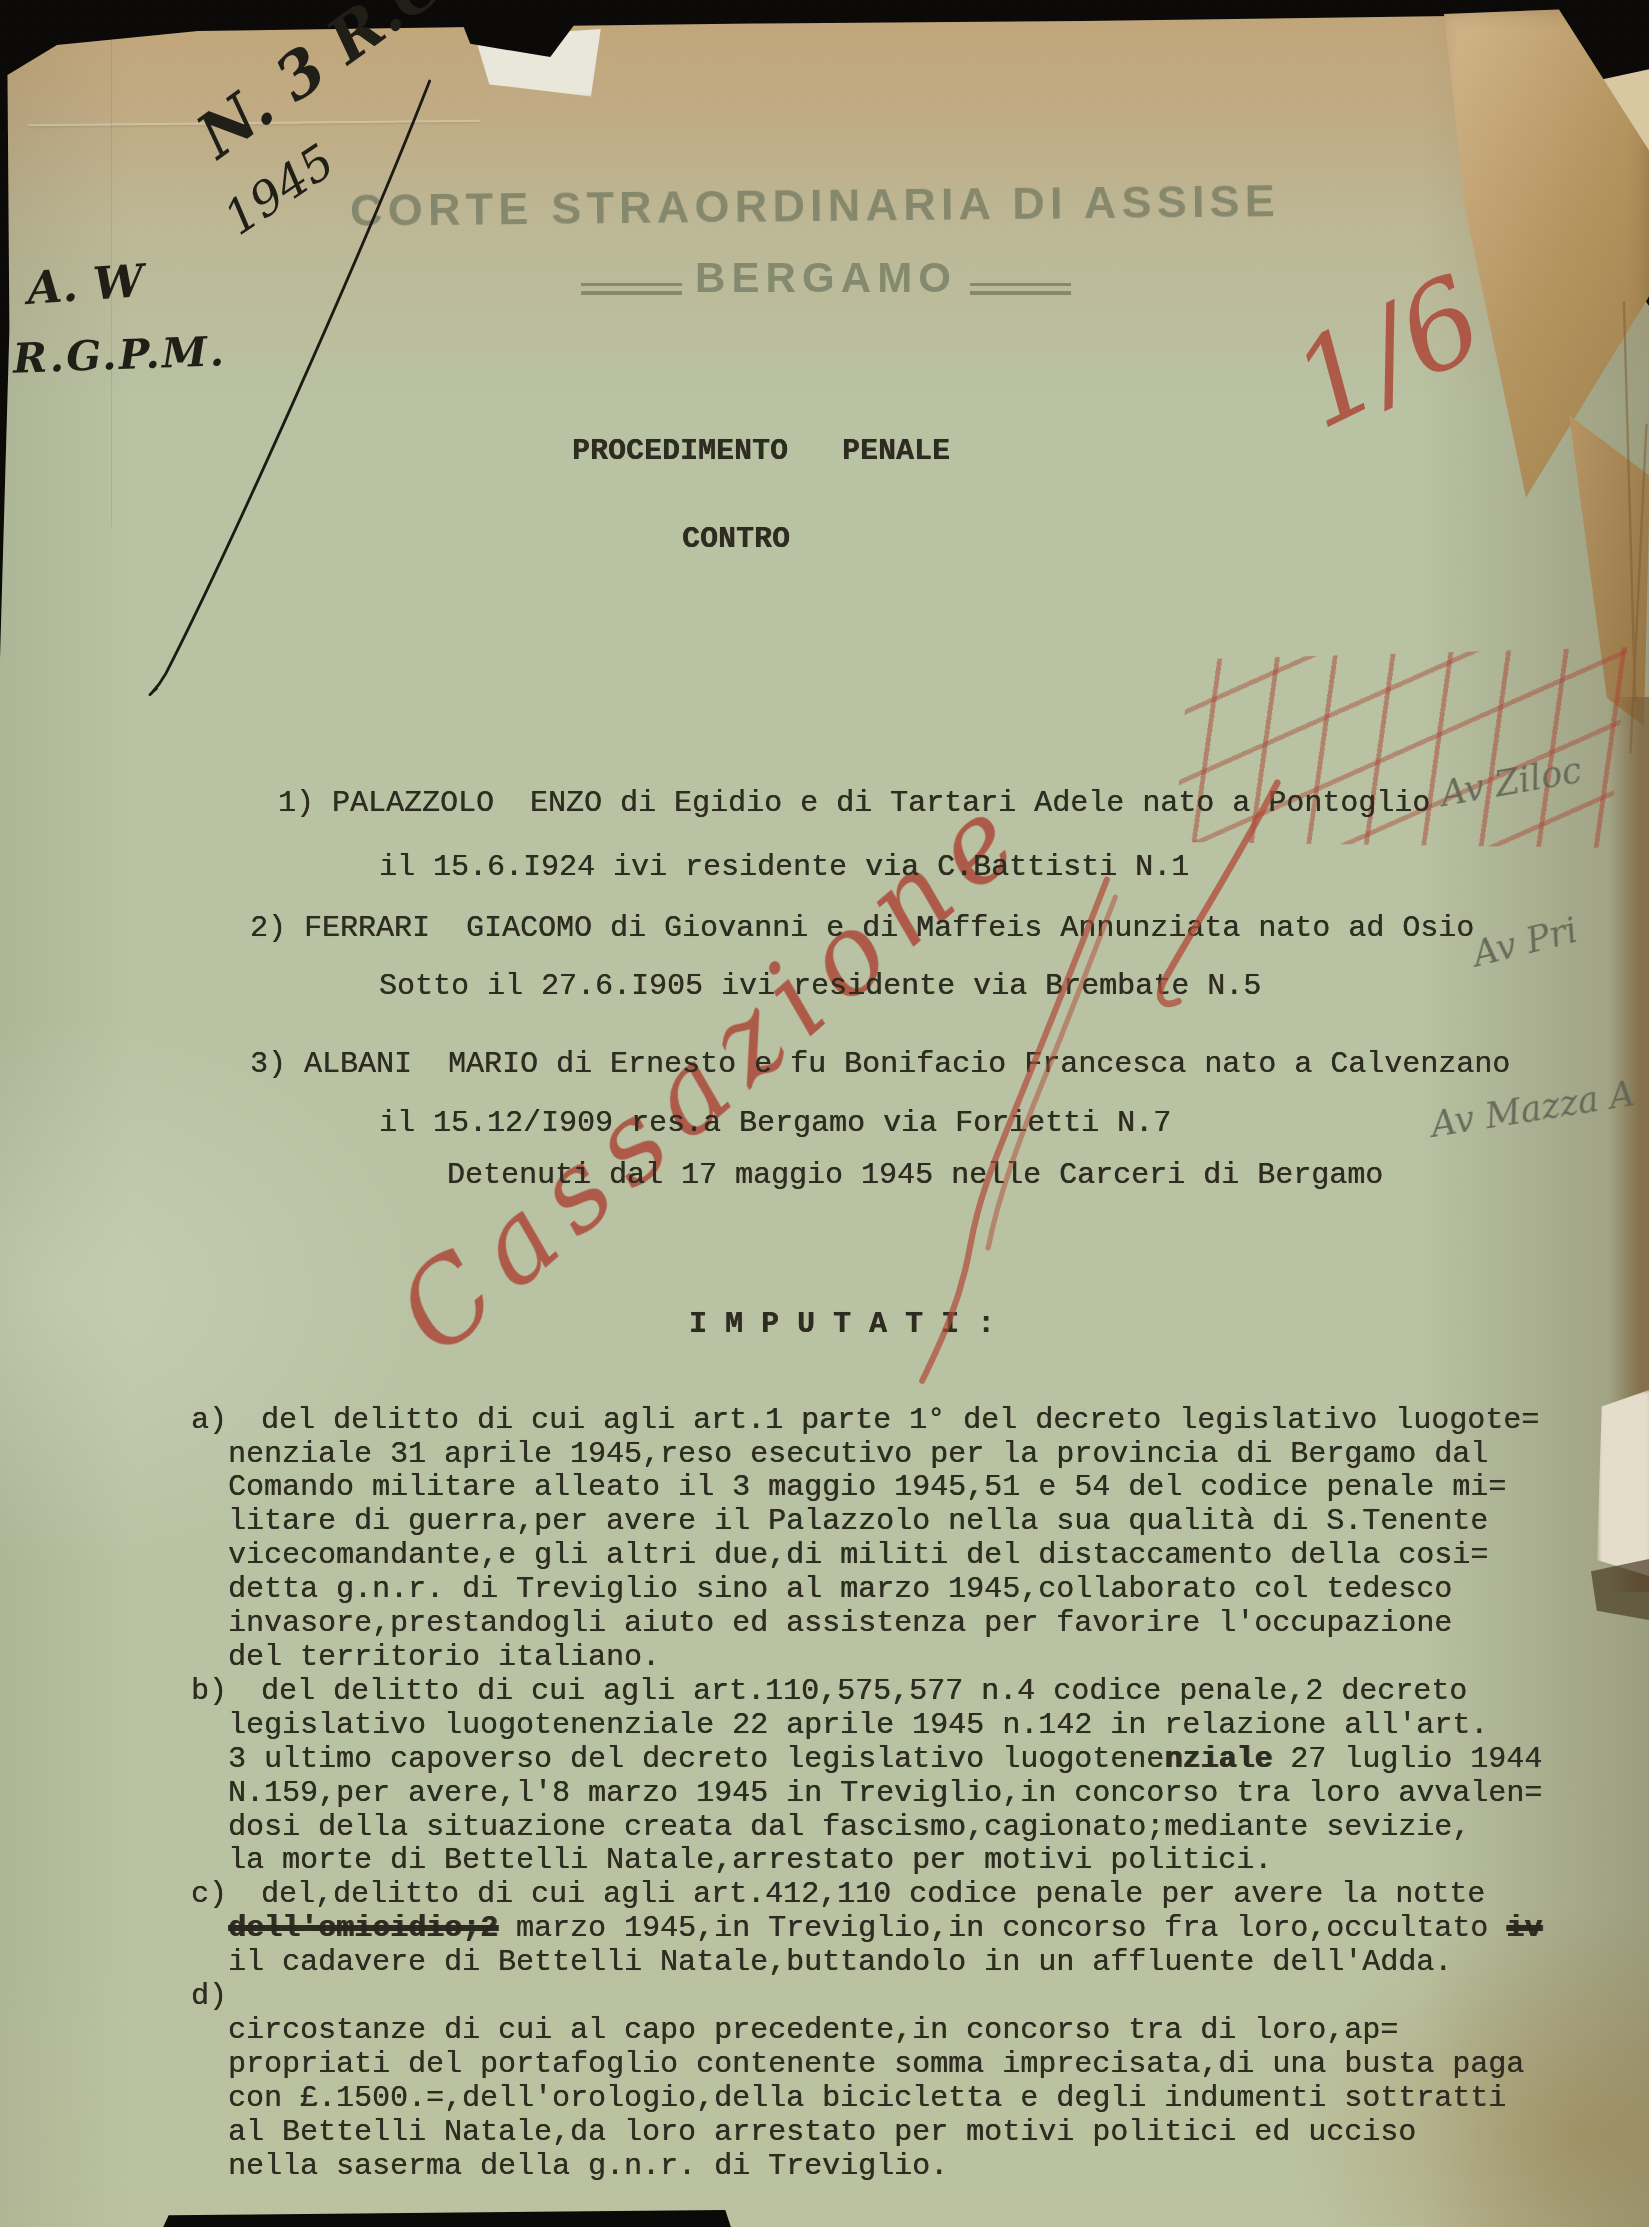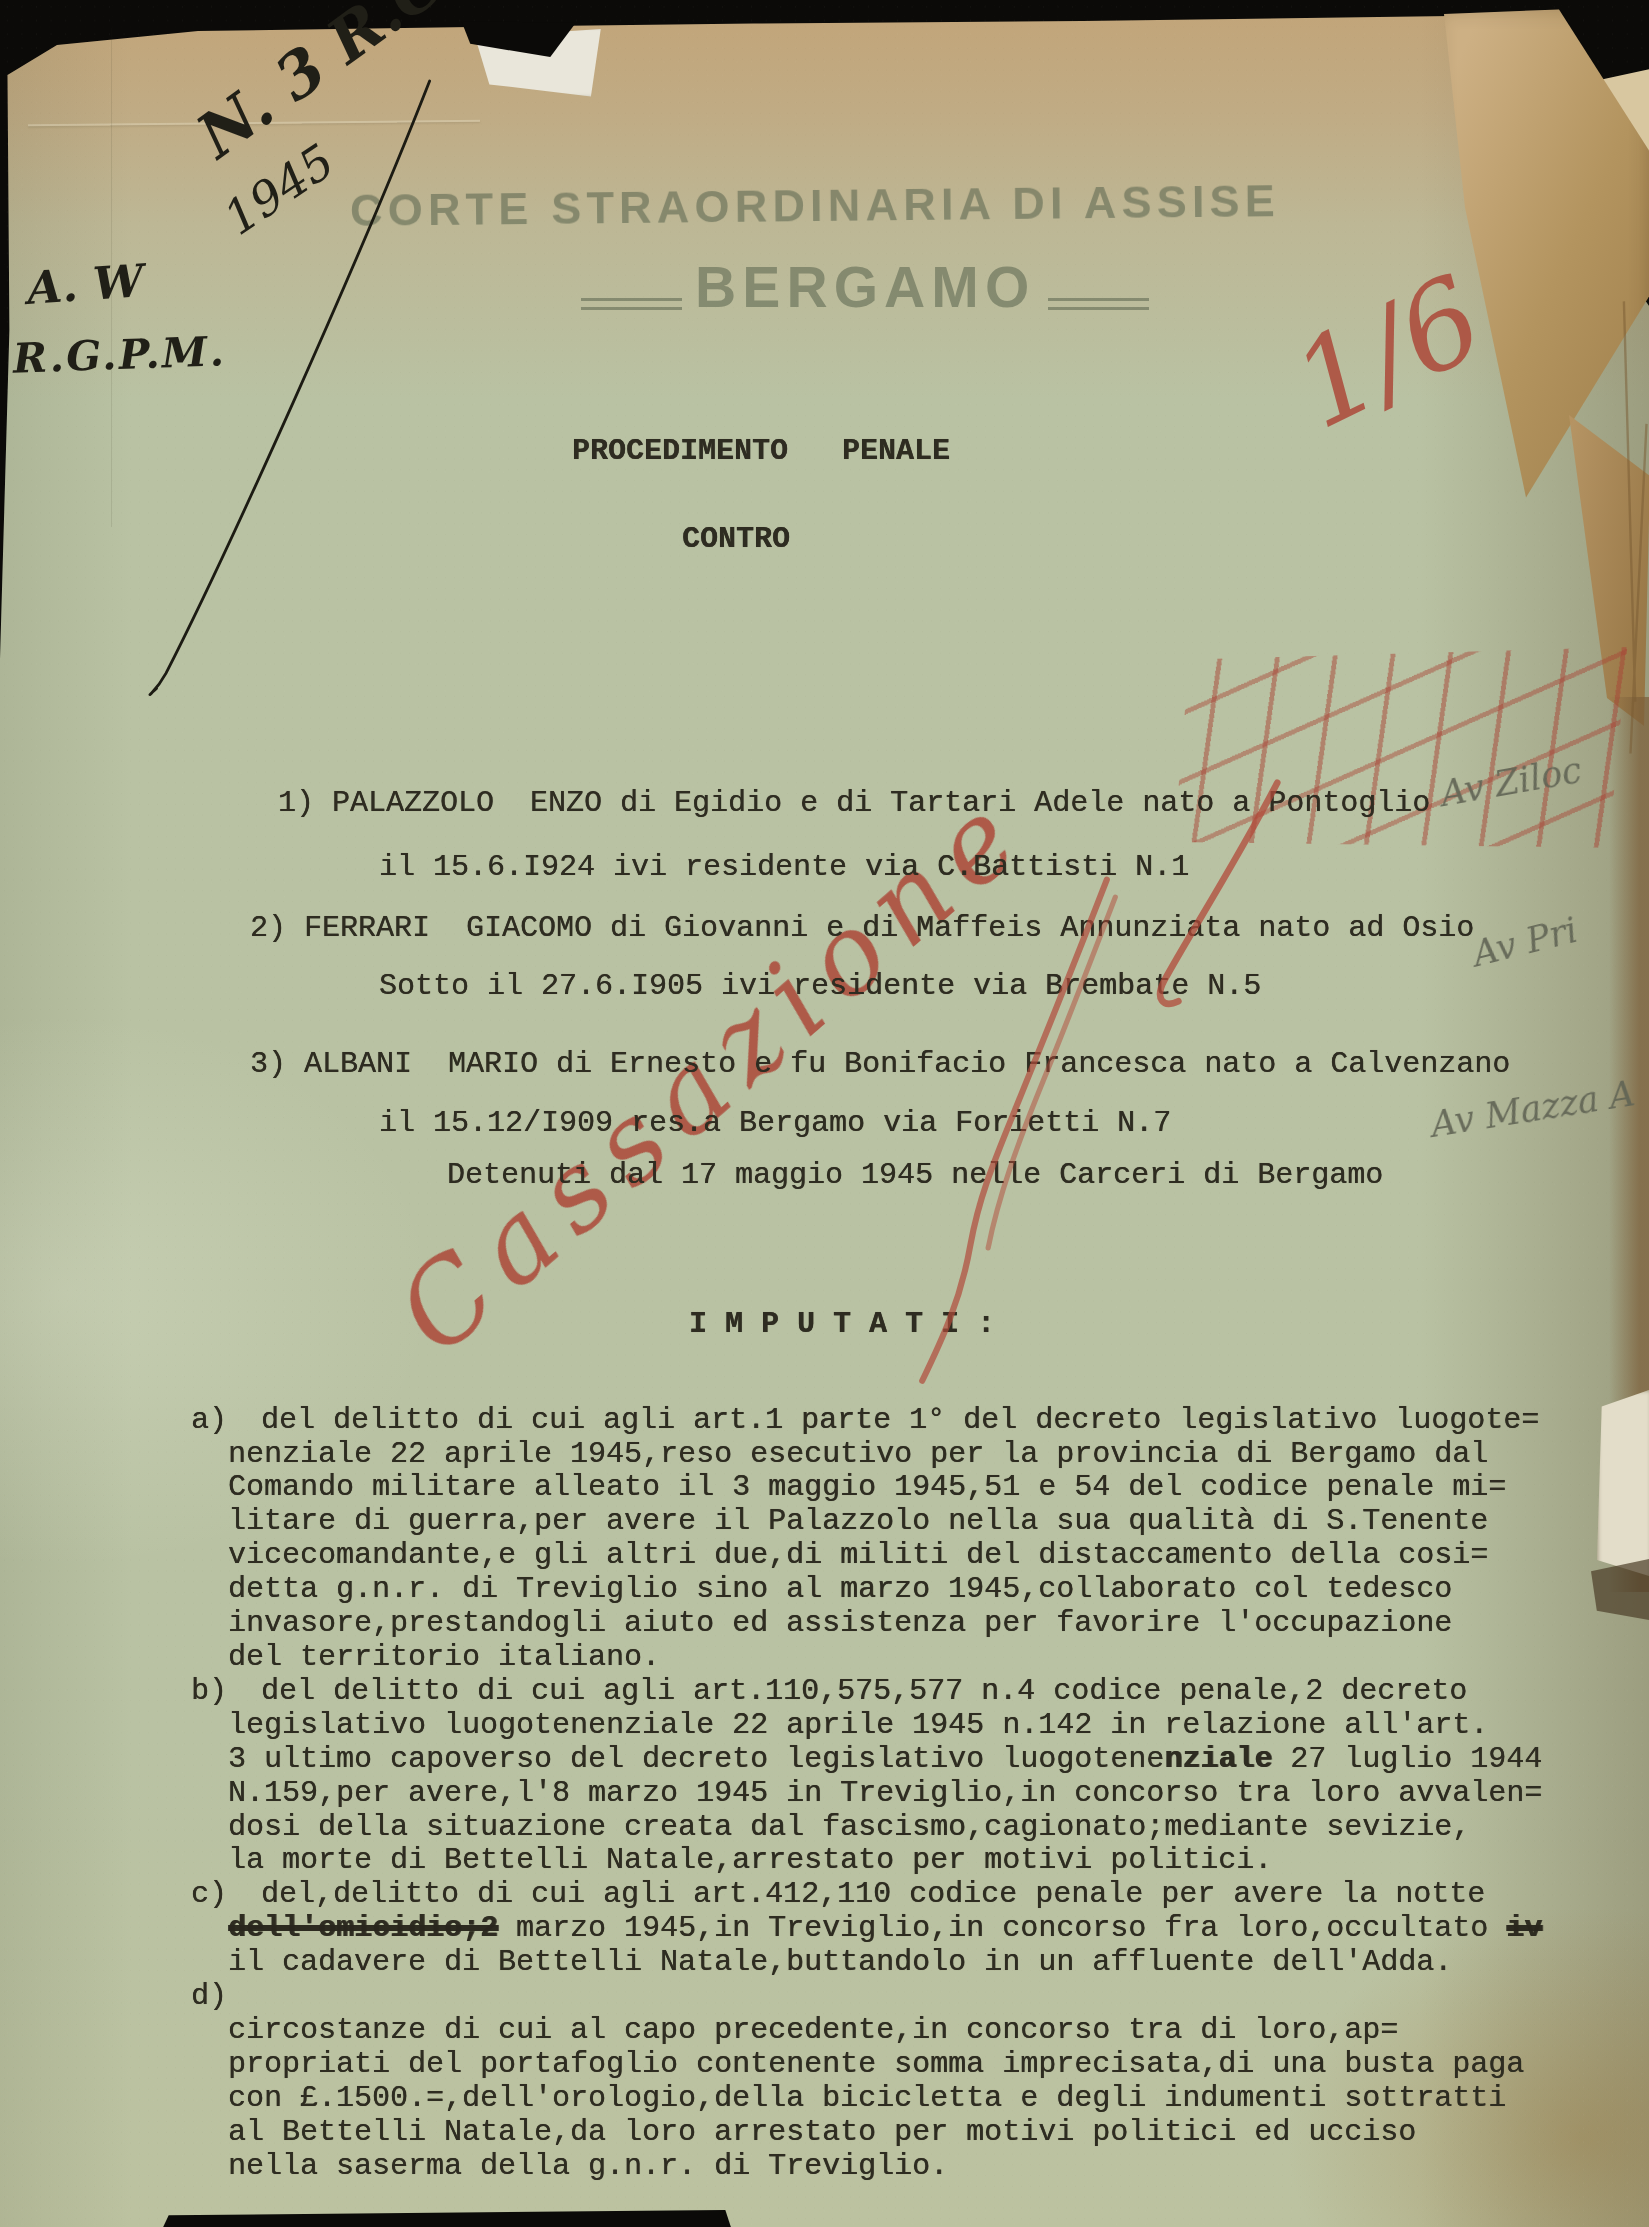--- a/index.html
+++ b/index.html
@@ -83,21 +83,21 @@
   <div class="abs backing"></div>
   <div class="abs flap"></div>
   <div class="abs flap-tail"></div>
   <div class="abs edge-brown"></div>
   <div class="abs tear-white"></div>
   <div class="abs tear-shadow"></div>
   <div class="abs bottom-black"></div>
 
   <div class="abs stamp" style="left:350px;top:180px;font-size:45px;letter-spacing:5.2px;transform:rotate(-.6deg);">CORTE STRAORDINARIA DI ASSISE</div>
   <div class="abs" style="left:568px;top:254px;">
-    <span class="stamp-bar"></span><span class="stamp" style="font-size:57px;letter-spacing:6.1px;">BERGAMO</span><span class="stamp-bar"></span>
+    <span class="stamp-bar"></span><span class="stamp" style="font-size:42px;letter-spacing:6.1px;">BERGAMO</span><span class="stamp-bar"></span>
   </div>
 
   <div class="abs hand" style="left:184px;top:113px;font-size:62px;font-weight:bold;transform:rotate(-36deg);transform-origin:0 0;">N. 3 R.G.</div>
   <div class="abs hand" style="left:214px;top:200px;font-size:47px;transform:rotate(-34deg);transform-origin:0 0;">1945</div>
   <div class="abs hand" style="left:27px;top:258px;font-size:45px;transform:rotate(-4deg);font-weight:600;">A. W</div>
   <div class="abs hand" style="left:13px;top:331px;font-size:41px;letter-spacing:2.4px;transform:rotate(-2deg);font-weight:600;">R.G.P.M.</div>
 
   <div class="abs red" style="left:1293px;top:283px;font-size:118px;transform:rotate(-26deg);">1/6</div>
   <div class="abs hatch"></div>
   <div class="abs red" style="left:471px;top:1244px;height:151px;font-size:111px;letter-spacing:16px;
@@ -115,21 +115,21 @@
   <div class="abs tw" style="left:250px;top:913px;">2) FERRARI  GIACOMO di Giovanni e di Maffeis Annunziata nato ad Osio</div>
   <div class="abs tw" style="left:379px;top:971px;">Sotto il 27.6.I905 ivi residente via Brembate N.5</div>
   <div class="abs tw" style="left:250px;top:1049px;">3) ALBANI  MARIO di Ernesto e fu Bonifacio Francesca nato a Calvenzano</div>
   <div class="abs tw" style="left:379px;top:1108px;">il 15.12/I909 res.a Bergamo via Forietti N.7</div>
   <div class="abs tw" style="left:447px;top:1160px;">Detenuti dal 17 maggio 1945 nelle Carceri di Bergamo</div>
 
   <div class="abs tw tw-b" style="left:689px;top:1309px;">I M P U T A T I :</div>
 
   <div class="abs tw" style="left:191px;top:1405px;">a)</div>
   <div class="abs tw" style="left:261px;top:1405px;">del delitto di cui agli art.1 parte 1° del decreto legislativo luogote=</div>
-  <div class="abs tw" style="left:228px;top:1439px;">nenziale 22 aprile 1945,reso esecutivo per la provincia di Bergamo dal</div>
+  <div class="abs tw" style="left:228px;top:1439px;">nenziale 31 aprile 1945,reso esecutivo per la provincia di Bergamo dal</div>
   <div class="abs tw" style="left:228px;top:1472px;">Comando militare alleato il 3 maggio 1945,51 e 54 del codice penale mi=</div>
   <div class="abs tw" style="left:228px;top:1506px;">litare di guerra,per avere il Palazzolo nella sua qualità di S.Tenente</div>
   <div class="abs tw" style="left:228px;top:1540px;">vicecomandante,e gli altri due,di militi del distaccamento della cosi=</div>
   <div class="abs tw" style="left:228px;top:1574px;">detta g.n.r. di Treviglio sino al marzo 1945,collaborato col tedesco</div>
   <div class="abs tw" style="left:228px;top:1608px;">invasore,prestandogli aiuto ed assistenza per favorire l'occupazione</div>
   <div class="abs tw" style="left:228px;top:1642px;">del territorio italiano.</div>
 
   <div class="abs tw" style="left:191px;top:1676px;">b)</div>
   <div class="abs tw" style="left:261px;top:1676px;">del delitto di cui agli art.110,575,577 n.4 codice penale,2 decreto</div>
   <div class="abs tw" style="left:228px;top:1710px;">legislativo luogotenenziale 22 aprile 1945 n.142 in relazione all'art.</div>

